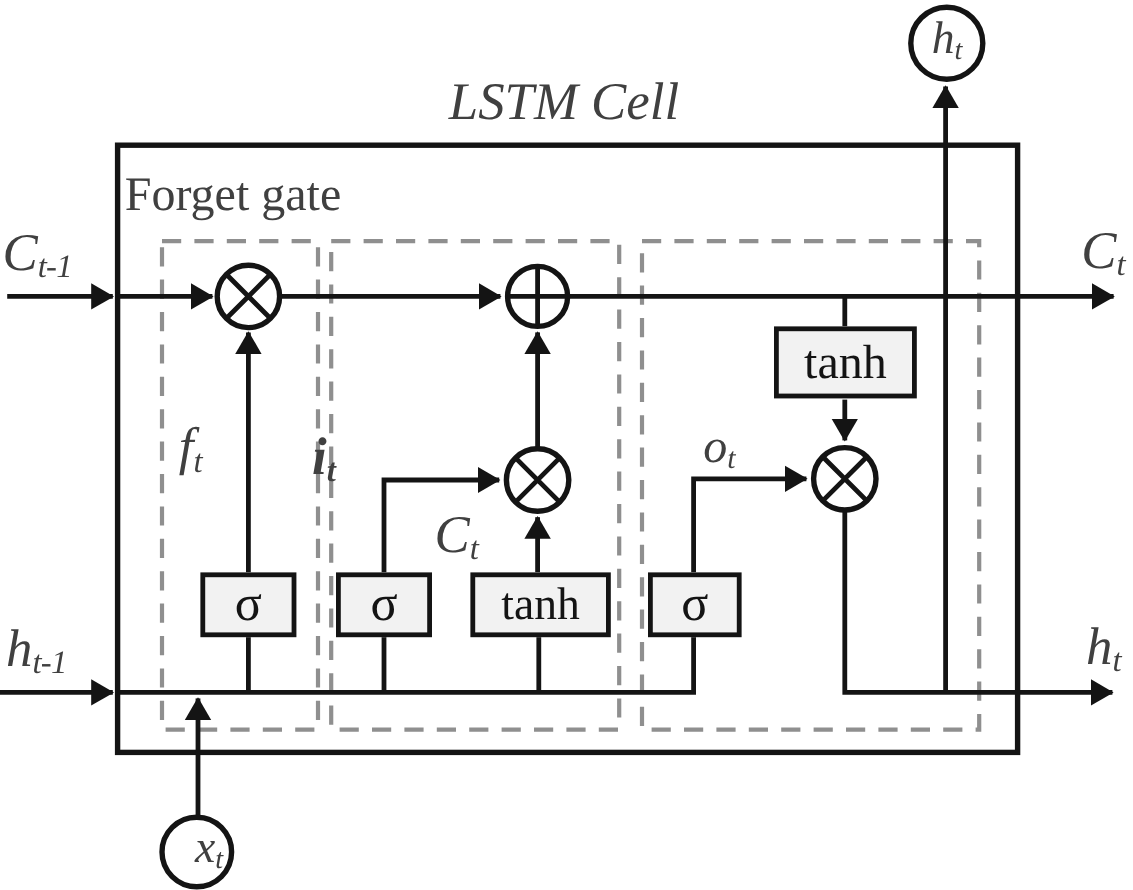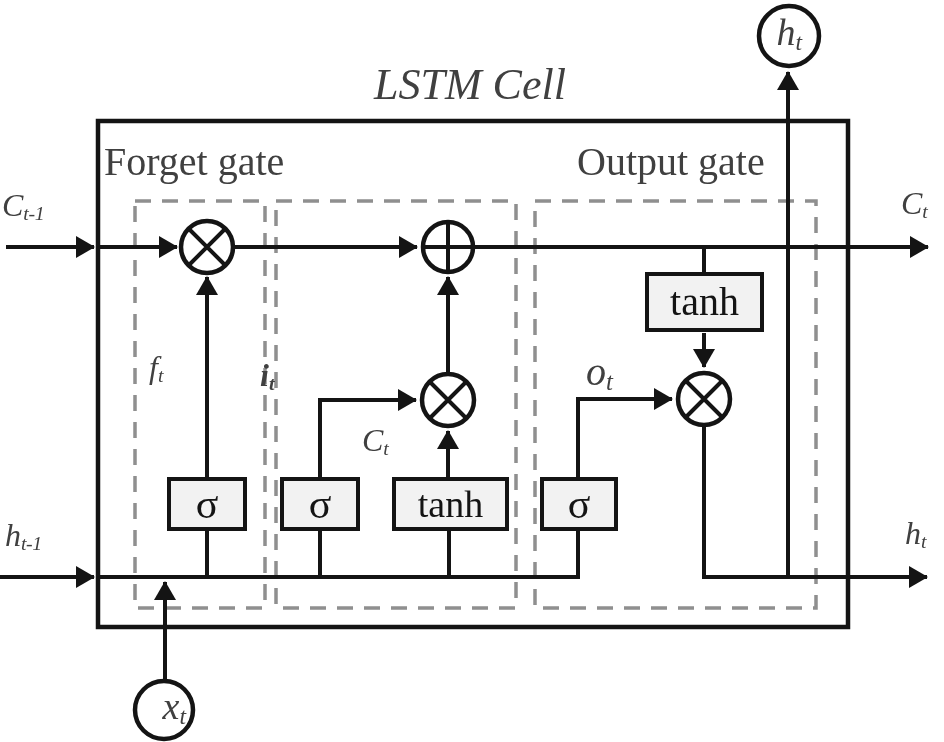--- a/index.html
+++ b/index.html
@@ -2,21 +2,21 @@
 <html><head>
 <meta charset="utf-8">
 <style>
   html,body{margin:0;padding:0;background:#fff;}
   #stage{
     position:relative;width:944px;height:742px;background:#ffffff;
     font-family:"Liberation Serif", serif;color:#141414;overflow:hidden;
   }
   #stage svg{position:absolute;left:0;top:0;}
   .lbl{position:absolute;line-height:1;white-space:nowrap;color:#404040;}
-  .var{font-style:italic;font-size:32px;}
+  .var{font-style:italic;font-size:44px;}
   .var .sub{font-size:0.62em;font-style:italic;position:relative;top:0.22em;letter-spacing:-0.02em;}
   .title{font-size:44px;font-style:italic;}
   .gate-label{font-size:40px;}
   .opbox{
     position:absolute;box-sizing:border-box;background:#f2f2f2;border:4px solid #141414;
     display:flex;align-items:center;justify-content:center;
   }
   .opbox .optext{font-size:38px;line-height:1;}
   .opbox .sigma{font-size:42px;}
   .node-label{font-size:37px;text-align:center;}
@@ -85,21 +85,20 @@
       <path d="M686,381 L722,417 M686,417 L722,381" stroke="#141414" stroke-width="4"></path>
     </g>
 
     <circle cx="789" cy="36" r="30" fill="#ffffff" stroke="#141414" stroke-width="4.5"></circle>
 
     <circle cx="164" cy="710" r="29" fill="#ffffff" stroke="#141414" stroke-width="4.5"></circle>
   </svg>
 
   <span class="lbl title" style="left:374px;top:63px;">LSTM Cell</span>
   <span class="lbl gate-label" style="left:104px;top:142px;">Forget gate</span>
-  <span class="lbl gate-label" style="left:577px;top:142px;">Output gate</span>
 
   <div class="opbox" style="left:167px;top:477px;width:80px;height:54px;">
     <span class="optext sigma">σ</span>
   </div>
   <div class="opbox" style="left:280px;top:477px;width:80px;height:54px;">
     <span class="optext sigma">σ</span>
   </div>
   <div class="opbox" style="left:392px;top:477px;width:117px;height:54px;">
     <span class="optext">tanh</span>
   </div>

